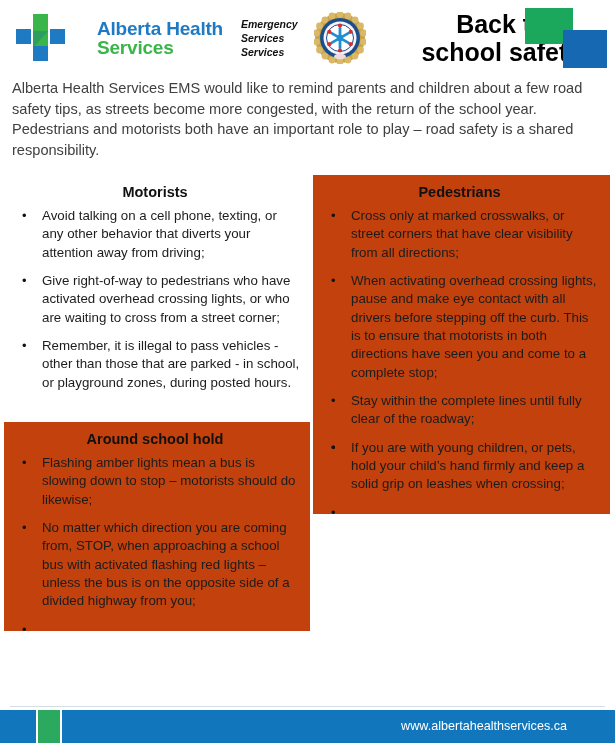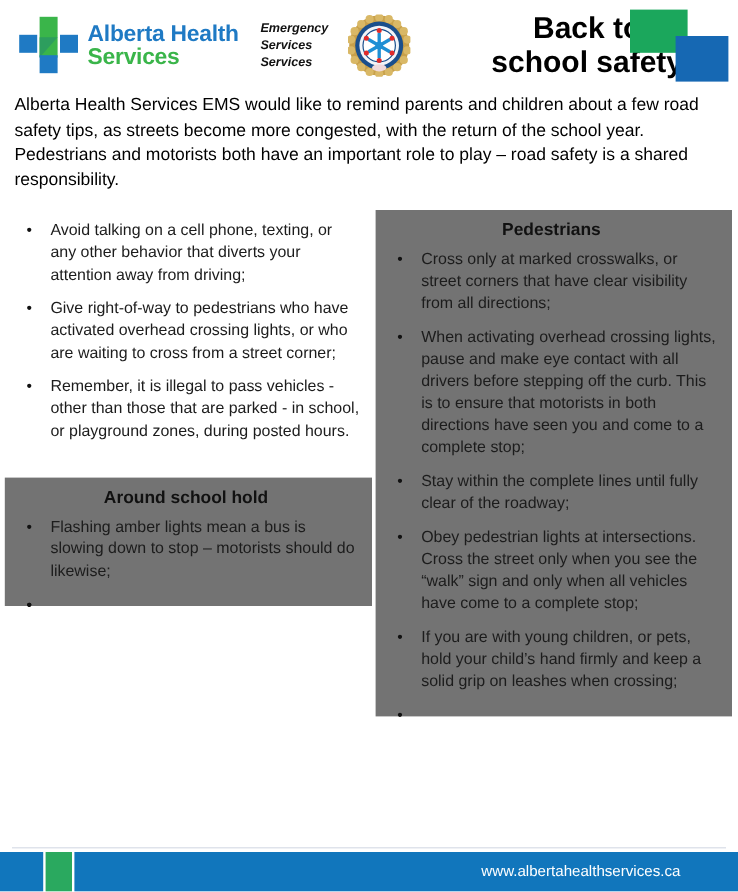--- a/index.html
+++ b/index.html
@@ -20,21 +20,21 @@
   .header {
     position: relative;
     height: 76px;
     display: flex;
     align-items: center;
     padding: 0 0 0 14px;
     box-sizing: border-box;
   }
 
   
-  .ahs-logo { display: flex; align-items: center; }
+  .ahs-logo { display: flex; align-items: center; gap: 24px; }
   .cross-mark {
     position: relative;
     width: 52px;
     height: 52px;
     flex: 0 0 52px;
   }
   .cross-mark i { position: absolute; display: block; }
   .cm-green-v {
     left: 19px; top: 2px; width: 15px; height: 34px;
     background: #3ab54a;
@@ -102,36 +102,36 @@
   .hb-blue {
     position: absolute; left: 38px; top: 22px;
     width: 44px; height: 38px; background: #1668b3;
   }
 
   
   .intro {
     margin: 2px 10px 0 12px;
     font-size: 14.6px;
     line-height: 1.42;
-    color: #000000;
+    color: #404040;
   }
 
   
   .columns {
     display: flex;
     margin-top: 14px;
     padding: 0 4px 0 4px;
     box-sizing: border-box;
     align-items: flex-start;
   }
   .col-left { width: 306px; flex: 0 0 306px; }
   .col-right { width: 297px; flex: 0 0 297px; margin-left: 3px; }
 
   .panel {
-    background: #737373;
+    background: #c2410c;
     padding: 8px 10px 10px 6px;
     box-sizing: border-box;
   }
   .panel.plain { background: #ffffff; }
 
   .panel-title {
     text-align: center;
     font-weight: bold;
     font-size: 14.5px;
     color: #111;
@@ -275,20 +275,21 @@
   </div>
 </div>
 
 <p class="intro">Alberta Health Services EMS would like to remind parents and children about a few road safety tips, as streets become more congested, with the return of the school year. Pedestrians and motorists both have an important role to play – road safety is a shared responsibility.</p>
 
 <div class="columns">
 
   <div class="col-left">
 
     <div class="panel plain">
+      <div class="panel-title">Motorists</div>
       <ul class="tips">
         <li>
           <span class="bullet">•</span>
           <span>Avoid talking on a cell phone, texting, or any other behavior that diverts your attention away from driving;</span>
         </li>
         <li>
           <span class="bullet">•</span>
           <span>Give right-of-way to pedestrians who have activated overhead crossing lights, or who are waiting to cross from a street corner;</span>
         </li>
         <li>
@@ -302,20 +303,21 @@
 
     <div class="panel">
       <div class="panel-title">Around school hold</div>
       <ul class="tips">
         <li>
           <span class="bullet">•</span>
           <span>Flashing amber lights mean a bus is slowing down to stop – motorists should do likewise;</span>
         </li>
         <li>
           <span class="bullet">•</span>
+          <span>No matter which direction you are coming from, STOP, when approaching a school bus with activated flashing red lights – unless the bus is on the opposite side of a divided highway from you;</span>
         </li>
         <li>
           <span class="bullet">•</span>
         </li>
       </ul>
     </div>
   </div>
 
   <div class="col-right">
     <div class="panel">
@@ -328,21 +330,20 @@
         <li>
           <span class="bullet">•</span>
           <span>When activating overhead crossing lights, pause and make eye contact with all drivers before stepping off the curb. This is to ensure that motorists in both directions have seen you and come to a complete stop;</span>
         </li>
         <li>
           <span class="bullet">•</span>
           <span>Stay within the complete lines until fully clear of the roadway;</span>
         </li>
         <li>
           <span class="bullet">•</span>
-          <span>Obey pedestrian lights at intersections. Cross the street only when you see the “walk” sign and only when all vehicles have come to a complete stop;</span>
         </li>
         <li>
           <span class="bullet">•</span>
           <span>If you are with young children, or pets, hold your child’s hand firmly and keep a solid grip on leashes when crossing;</span>
         </li>
         <li>
           <span class="bullet">•</span>
         </li>
       </ul>
     </div>

